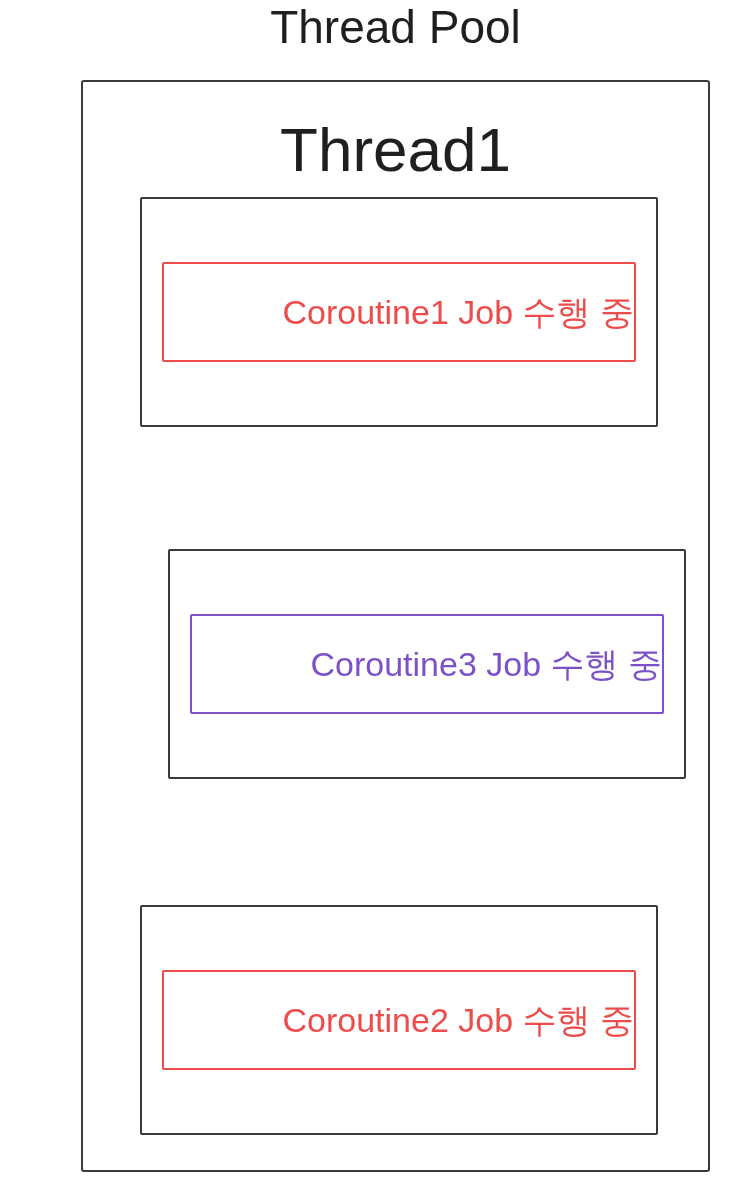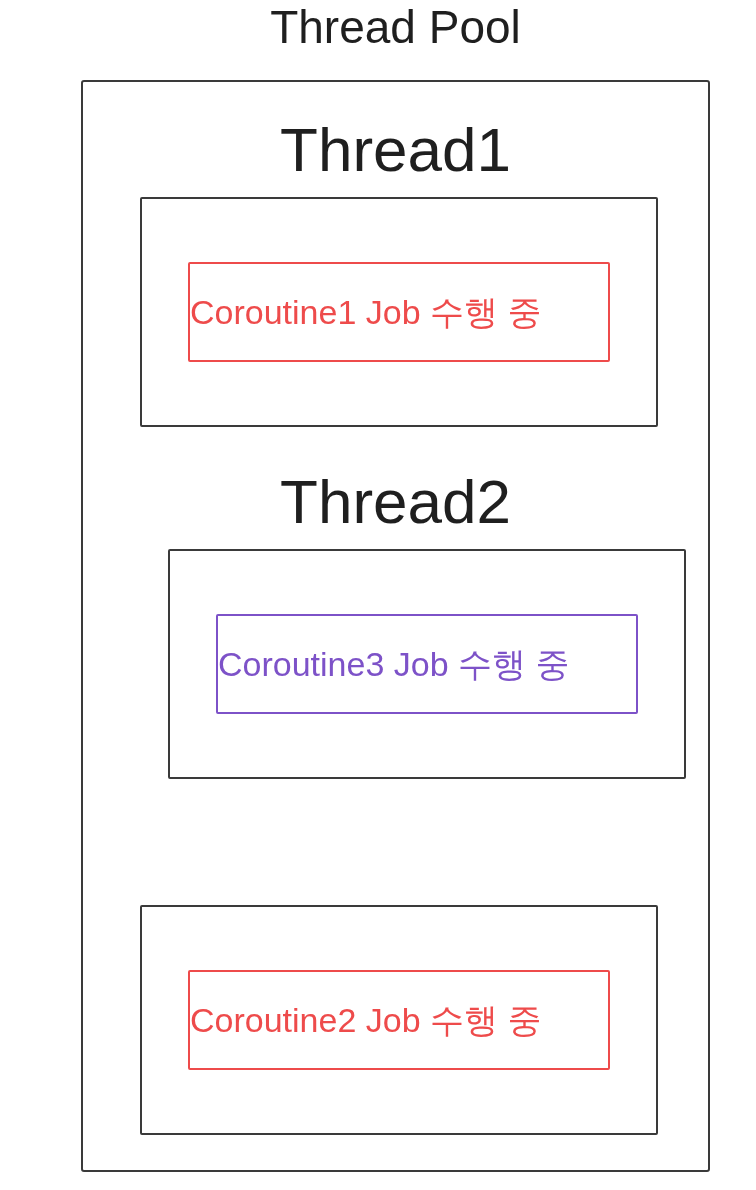--- a/index.html
+++ b/index.html
@@ -65,29 +65,29 @@
     border-radius: 2px;
     background: #ffffff;
     display: flex;
     align-items: center;
     justify-content: center;
   }
   .thread-box.t1 { top: 115px; }
   .thread-box.t2 { top: 467px; margin-left: 28px; }
   .thread-box.t3 { top: 823px; }
   .job-box {
-    width: 422px;
+    width: 474px;
     height: 100px;
     box-sizing: border-box;
     border: 2px solid currentColor;
     border-radius: 2px;
     background: #ffffff;
     display: flex;
     align-items: center;
-    justify-content: flex-start;
+    justify-content: flex-end;
   }
   .job-text {
     font-size: 34px;
     line-height: 1;
     font-weight: 400;
     white-space: nowrap;
   }
   .accent-red    { color: var(--red, #ee4b4b); }
   .accent-purple { color: var(--purple, #7d52c8); }
 </style>
@@ -100,21 +100,20 @@
 
   <div class="pool-box">
 
     <div class="thread-label t1">Thread1</div>
     <div class="thread-box t1">
       <div class="job-box accent-red">
         <span class="job-text">Coroutine1 Job 수행 중</span>
       </div>
     </div>
 
-    <div class="thread-label t2">Thread2</div>
     <div class="thread-box t2">
       <div class="job-box accent-purple">
         <span class="job-text">Coroutine3 Job 수행 중</span>
       </div>
     </div>
 
     <div class="thread-box t3">
       <div class="job-box accent-red">
         <span class="job-text">Coroutine2 Job 수행 중</span>
       </div>

